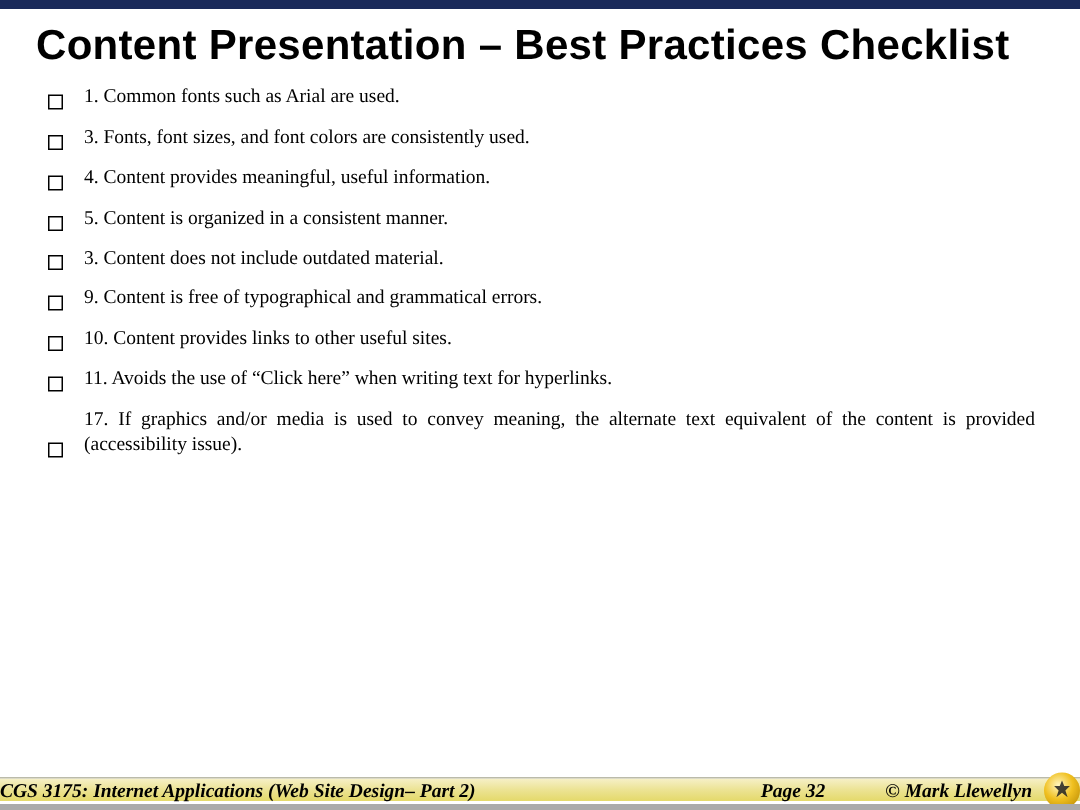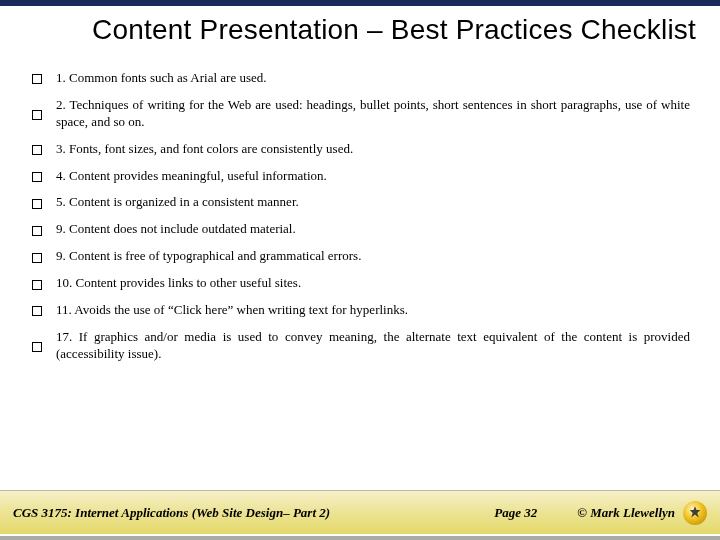--- a/index.html
+++ b/index.html
@@ -15,33 +15,32 @@
     height: 6px;
     background: #1a2a5a;
     width: 100%;
   }
   .slide {
     padding: 8px 24px 0 24px;
   }
   .title {
     font-family: Arial, Helvetica, sans-serif;
     font-size: 28px;
-    font-weight: 400;
+    font-weight: 700;
     color: #000;
-    margin-bottom: 24px;
+    margin-bottom: 10px;
     letter-spacing: 0.2px;
-    text-align: right;
   }
   .checklist {
     list-style: none;
     padding-left: 8px;
   }
   .checklist li {
     display: flex;
-    align-items: center;
+    align-items: flex-end;
     margin-bottom: 10px;
     font-size: 13px;
     line-height: 1.3;
     color: #000;
   }
   .checkbox {
     width: 10px;
     height: 10px;
     min-width: 10px;
     border: 1.5px solid #000;
@@ -51,26 +50,26 @@
   .item-text {
     flex: 1;
     text-align: justify;
     padding-right: 6px;
   }
   .footer {
     position: absolute;
     bottom: 6px;
     left: 0;
     width: 100%;
-    height: 44px;
+    height: 16px;
     background: linear-gradient(to bottom, #f6f0c8 0%, #ece394 50%, #e4d96a 100%);
     border-top: 1px solid #bba;
     display: flex;
     align-items: center;
-    padding: 0 13px;
+    padding: 0 0;
     font-style: italic;
     font-family: 'Times New Roman', Times, serif;
     font-size: 13px;
     font-weight: bold;
     color: #000;
   }
   .footer-left { flex: 0 0 auto; }
   .footer-spacer { flex: 1; }
   .footer-page { margin-right: 40px; }
   .footer-copy { margin-right: 8px; text-align: right; }
@@ -102,37 +101,33 @@
 <div class="slide">
   <h1 class="title">Content Presentation – Best Practices Checklist</h1>
 
   <ul class="checklist">
     <li>
       <span class="checkbox"></span>
       <span class="item-text">1. Common fonts such as Arial are used.</span>
     </li>
     <li>
       <span class="checkbox"></span>
-      <span class="item-text">2. Techniques of writing for the Web are used: headings, bullet points, short sentences in short paragraphs, use of white space, and so on.</span>
-    </li>
-    <li>
-      <span class="checkbox"></span>
       <span class="item-text">3. Fonts, font sizes, and font colors are consistently used.</span>
     </li>
     <li>
       <span class="checkbox"></span>
       <span class="item-text">4. Content provides meaningful, useful information.</span>
     </li>
     <li>
       <span class="checkbox"></span>
       <span class="item-text">5. Content is organized in a consistent manner.</span>
     </li>
     <li>
       <span class="checkbox"></span>
-      <span class="item-text">9. Content does not include outdated material.</span>
+      <span class="item-text">3. Content does not include outdated material.</span>
     </li>
     <li>
       <span class="checkbox"></span>
       <span class="item-text">9. Content is free of typographical and grammatical errors.</span>
     </li>
     <li>
       <span class="checkbox"></span>
       <span class="item-text">10. Content provides links to other useful sites.</span>
     </li>
     <li>

